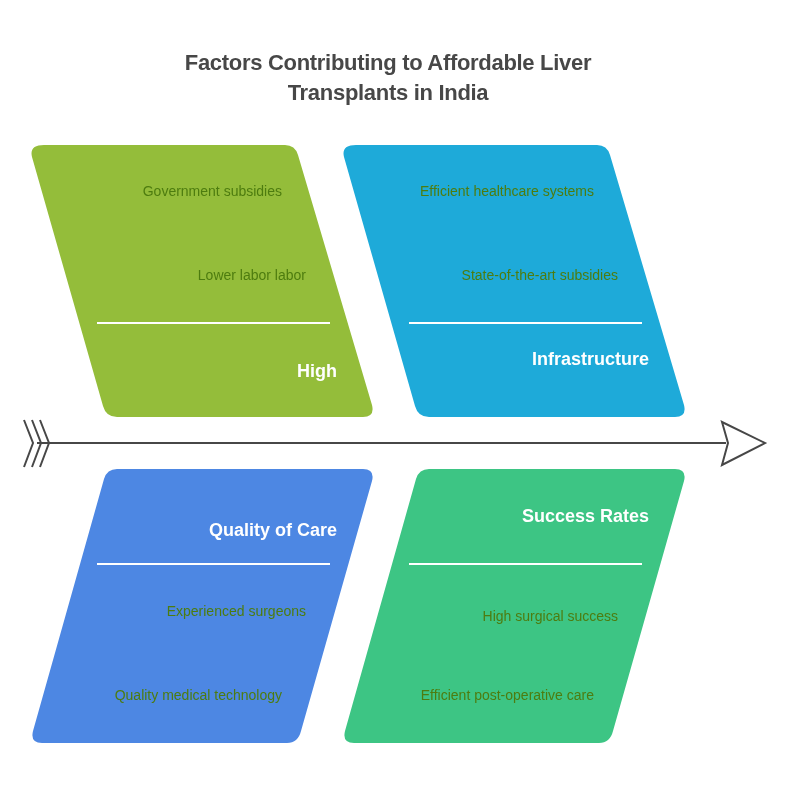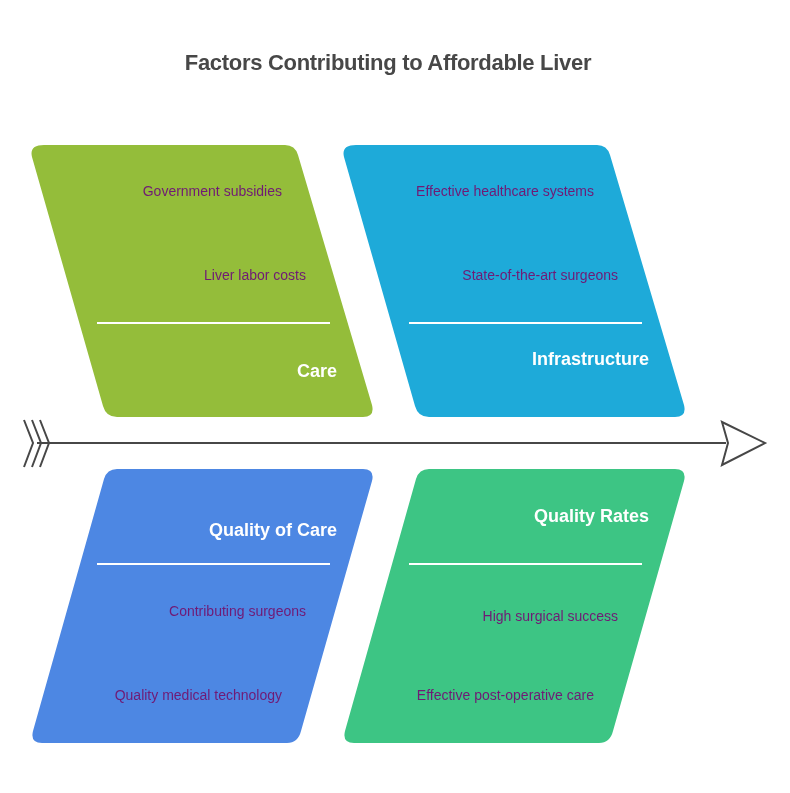--- a/index.html
+++ b/index.html
@@ -1,26 +1,27 @@
 <!DOCTYPE html>
 <html><head>
 <meta charset="utf-8">
 <style>
   html, body { margin:0; padding:0; background:#ffffff; }
   body { width:790px; height:793px; position:relative; overflow:hidden; font-family:"Liberation Sans", sans-serif; }
   .title { position:absolute; left:0; top:48px; width:776px; text-align:center; font-size:22px; line-height:30px; font-weight:bold; color:#474747; letter-spacing:-0.3px; }
   svg.diagram { position:absolute; left:0; top:0; }
-  .txt { position:absolute; color:#701a75; font-size:14px; white-space:nowrap; text-align:left; }
+  .txt { position:absolute; color:#4d7c0f; font-size:14px; white-space:nowrap; text-align:left; }
   .head { position:absolute; color:#ffffff; font-size:18px; font-weight:bold; white-space:nowrap; text-align:right; }
 </style>
 </head>
 <body>
 
 <div class="title">
   <div>Factors Contributing to Affordable Liver</div>
+  <div>Transplants in India</div>
 </div>
 
 <svg class="diagram" width="790" height="793" viewBox="0 0 790 793">
 
   <path id="shape0" d="M44,145 L285,145 Q295,145 298,155 L372,405 Q375,417 363,417 L117,417 Q106,417 103,406 L32,157 Q29,145 44,145 Z" fill="#94bd3a"></path>
   <path id="shape1" d="M356,145 L597,145 Q607,145 610,155 L684,405 Q687,417 675,417 L429,417 Q418,417 415,406 L344,157 Q341,145 356,145 Z" fill="#1eaad9"></path>
   <path id="shape2" d="M117,469 L363,469 Q375,469 372,481 L301,731 Q298,743 287,743 L42,743 Q30,743 33,731 L104,479 Q107,469 117,469 Z" fill="#4d87e3"></path>
   <path id="shape3" d="M429,469 L675,469 Q687,469 684,481 L613,731 Q610,743 599,743 L354,743 Q342,743 345,731 L416,479 Q419,469 429,469 Z" fill="#3dc584"></path>
 
   <line x1="97" y1="323" x2="330" y2="323" stroke="#fff" stroke-width="2"></line>
@@ -31,26 +32,26 @@
   <g stroke="#474747" stroke-width="2" fill="none" id="spine">
     <line x1="37" y1="443" x2="726" y2="443"></line>
     <polyline points="24,420 33,443 24,467"></polyline>
     <polyline points="32,420 41,443 32,467"></polyline>
     <polyline points="40,420 49,443 40,467"></polyline>
     <path d="M722,422 L765,443 L722,465 L728,443 Z" fill="#ffffff"></path>
   </g>
 </svg>
 
 <div class="txt" style="right:508px; top:183px;">Government subsidies</div>
-<div class="txt" style="right:484px; top:267px;">Liver labor costs</div>
-<div class="head" style="right:453px; top:361px;">Care</div>
+<div class="txt" style="right:484px; top:267px;">Lower labor labor</div>
+<div class="head" style="right:453px; top:361px;">High</div>
 
-<div class="txt" style="right:196px; top:183px;">Effective healthcare systems</div>
-<div class="txt" style="right:172px; top:267px;">State-of-the-art surgeons</div>
+<div class="txt" style="right:196px; top:183px;">Efficient healthcare systems</div>
+<div class="txt" style="right:172px; top:267px;">State-of-the-art subsidies</div>
 <div class="head" style="right:141px; top:349px;">Infrastructure</div>
 
 <div class="head" style="right:453px; top:520px;">Quality of Care</div>
-<div class="txt" style="right:484px; top:603px;">Contributing surgeons</div>
+<div class="txt" style="right:484px; top:603px;">Experienced surgeons</div>
 <div class="txt" style="right:508px; top:687px;">Quality medical technology</div>
 
-<div class="head" style="right:141px; top:506px;">Quality Rates</div>
+<div class="head" style="right:141px; top:506px;">Success Rates</div>
 <div class="txt" style="right:172px; top:608px;">High surgical success</div>
-<div class="txt" style="right:196px; top:687px;">Effective post-operative care</div>
+<div class="txt" style="right:196px; top:687px;">Efficient post-operative care</div>
 
 </body></html>

